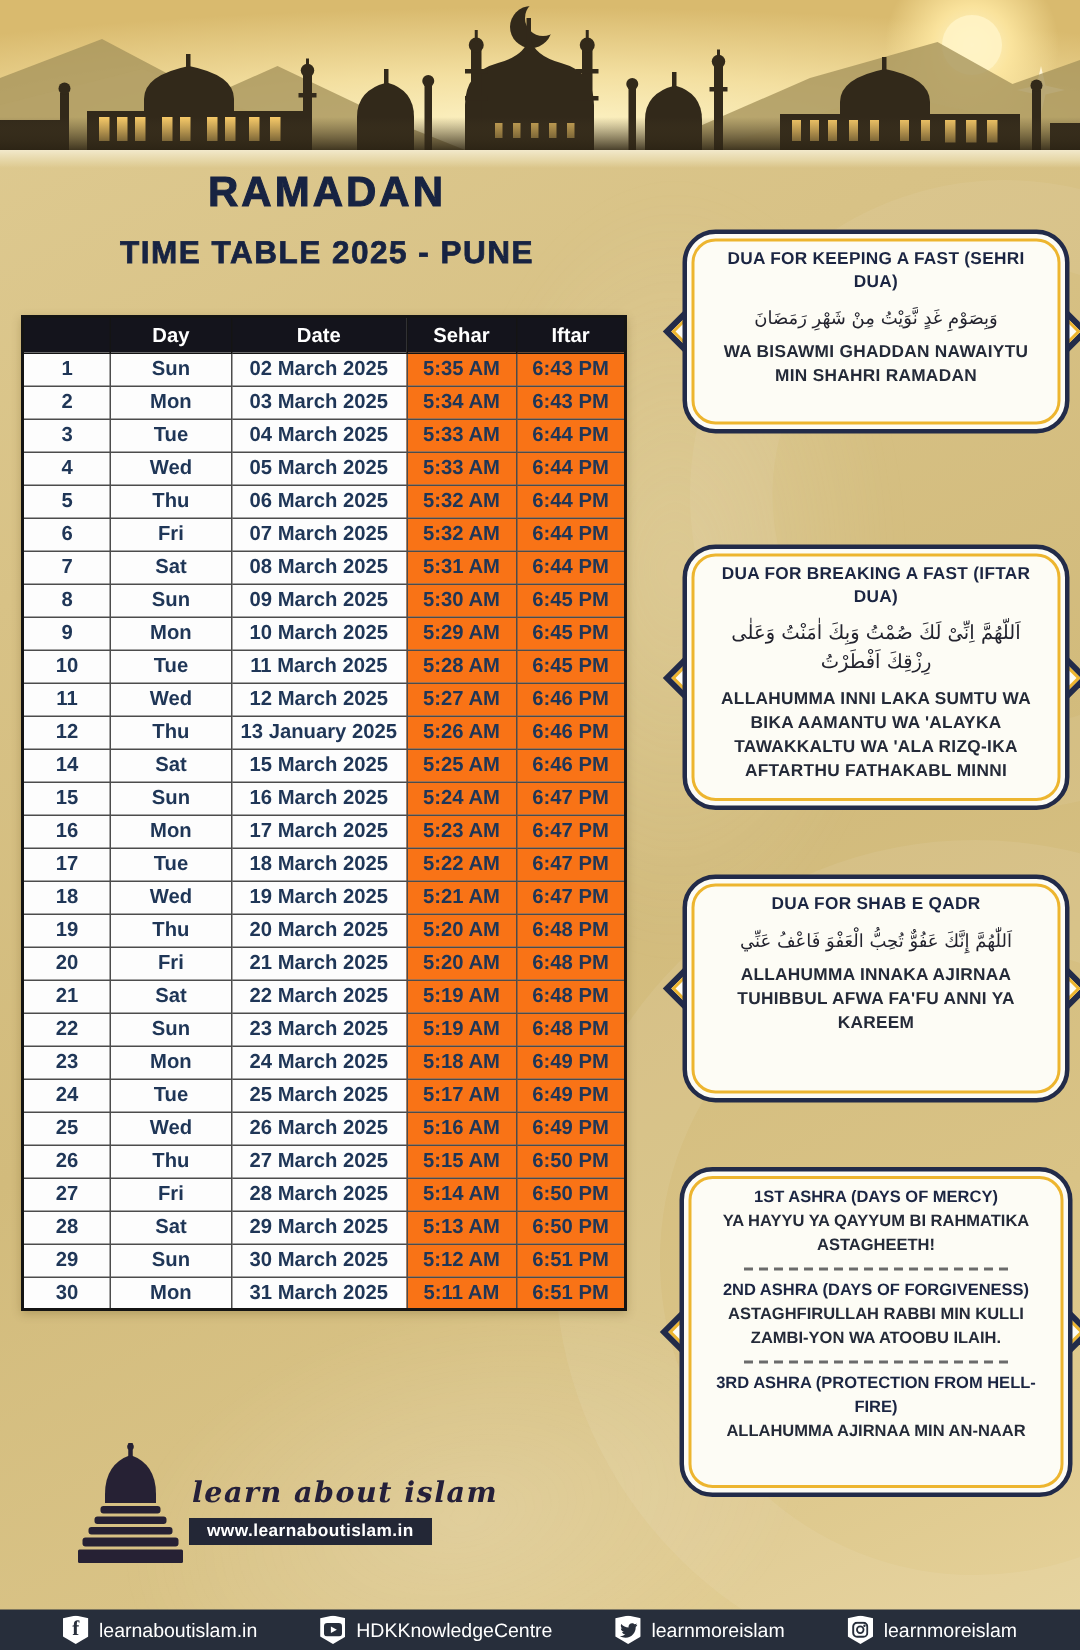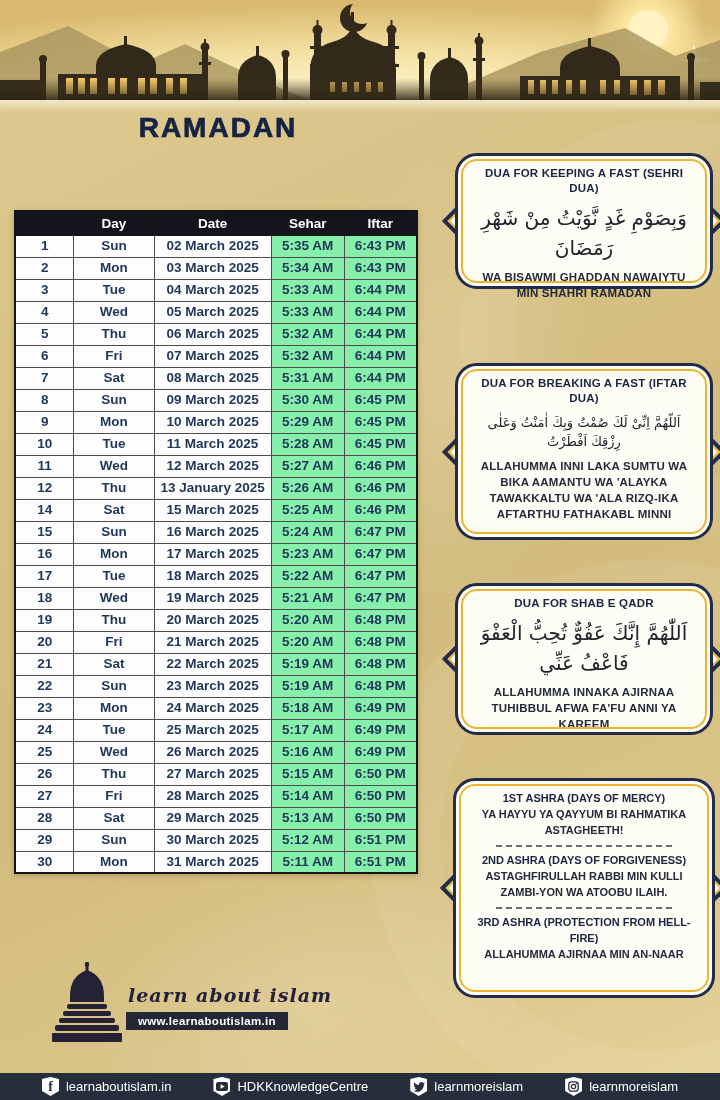--- a/index.html
+++ b/index.html
@@ -27,35 +27,35 @@
   .title-main{font-size:28px;font-weight:bold;letter-spacing:2px;margin:0;-webkit-text-stroke:.7px #172342;}
   .title-sub{font-size:21px;font-weight:bold;letter-spacing:1px;margin:13px 0 0;-webkit-text-stroke:.5px #172342;}
 
   
   table.timetable{position:absolute;left:14px;top:210px;width:404px;border-collapse:collapse;
     border:2px solid #141414;background:#fdfdfd;box-shadow:0 2px 6px rgba(80,60,10,.25);}
   .timetable th{background:#14141c;color:#ffffff;font-size:13.5px;font-weight:bold;
     height:24px;border:1px solid #141414;padding:0;}
   .timetable td{font-size:13.5px;font-weight:bold;color:#1f3657;text-align:center;
     height:22px;padding:0 2px;border:1px solid #4c4c4c;background:#fdfdfd;line-height:1;}
-  .timetable td.time{background:#86efac;}
+  .timetable td.time{background:#f97316;}
 
   
   .plaque-wrap{position:absolute;}
   .bump{position:absolute;width:20px;height:20px;background:#222b49;transform:rotate(45deg);
     top:calc(50% - 10px);z-index:0;}
   .bump::after{content:"";position:absolute;inset:4px;background:#fdfcf5;border:2px solid #edb52f;}
   .bump.left{left:-9px;} .bump.right{right:-9px;}
   .plaque{position:relative;z-index:1;width:100%;height:100%;background:#fdfcf5;
     border:3px solid #222b49;border-radius:22px;
     display:flex;flex-direction:column;align-items:center;
     padding:10px 15px;text-align:center;}
   .plaque::before{content:"";position:absolute;inset:3px;border:2.5px solid #edb52f;border-radius:16px;pointer-events:none;}
   .dua-title{font-size:11.5px;font-weight:bold;color:#1b2542;letter-spacing:.2px;line-height:1.3;}
-  .dua-arabic{font-size:20px;color:#23232e;margin:7px 0 6px;direction:rtl;line-height:1.5;
+  .dua-arabic{font-size:12px;color:#23232e;margin:7px 0 6px;direction:rtl;line-height:1.5;
     font-family:"DejaVu Sans",sans-serif;}
   .dua-arabic.small{font-size:13px;}
   .dua-translit{font-size:11.5px;font-weight:bold;color:#242a38;line-height:1.4;letter-spacing:.2px;}
   .ashra-title{font-size:11px;font-weight:bold;color:#1b2542;line-height:1.45;}
   .ashra-text{font-size:11px;font-weight:bold;color:#242a38;line-height:1.45;}
   .dash-sep{width:78%;border-top:2px dashed #6b6b6b;margin:6px auto;}
 
   
   .lai-logo{position:absolute;left:48px;top:962px;width:230px;height:90px;}
   .lai-dome{position:absolute;left:0;top:0;}
@@ -201,20 +201,21 @@
             <rect x="378" y="82" width="5" height="10"></rect>
           </g>
       </g>
       <rect x="0" y="78" width="720" height="22" fill="url(#ground)" opacity=".85"></rect>
     </svg>
   </div>
   <div class="banner-strip"></div>
 
   <div class="titles">
     <h1 class="title-main">RAMADAN</h1>
+    <h2 class="title-sub">TIME TABLE 2025 - PUNE</h2>
   </div>
 
   <table class="timetable">
     <colgroup>
         <col style="width:62px">
         <col style="width:84px">
         <col style="width:122px">
         <col style="width:76px">
         <col style="width:76px">
       </colgroup>

